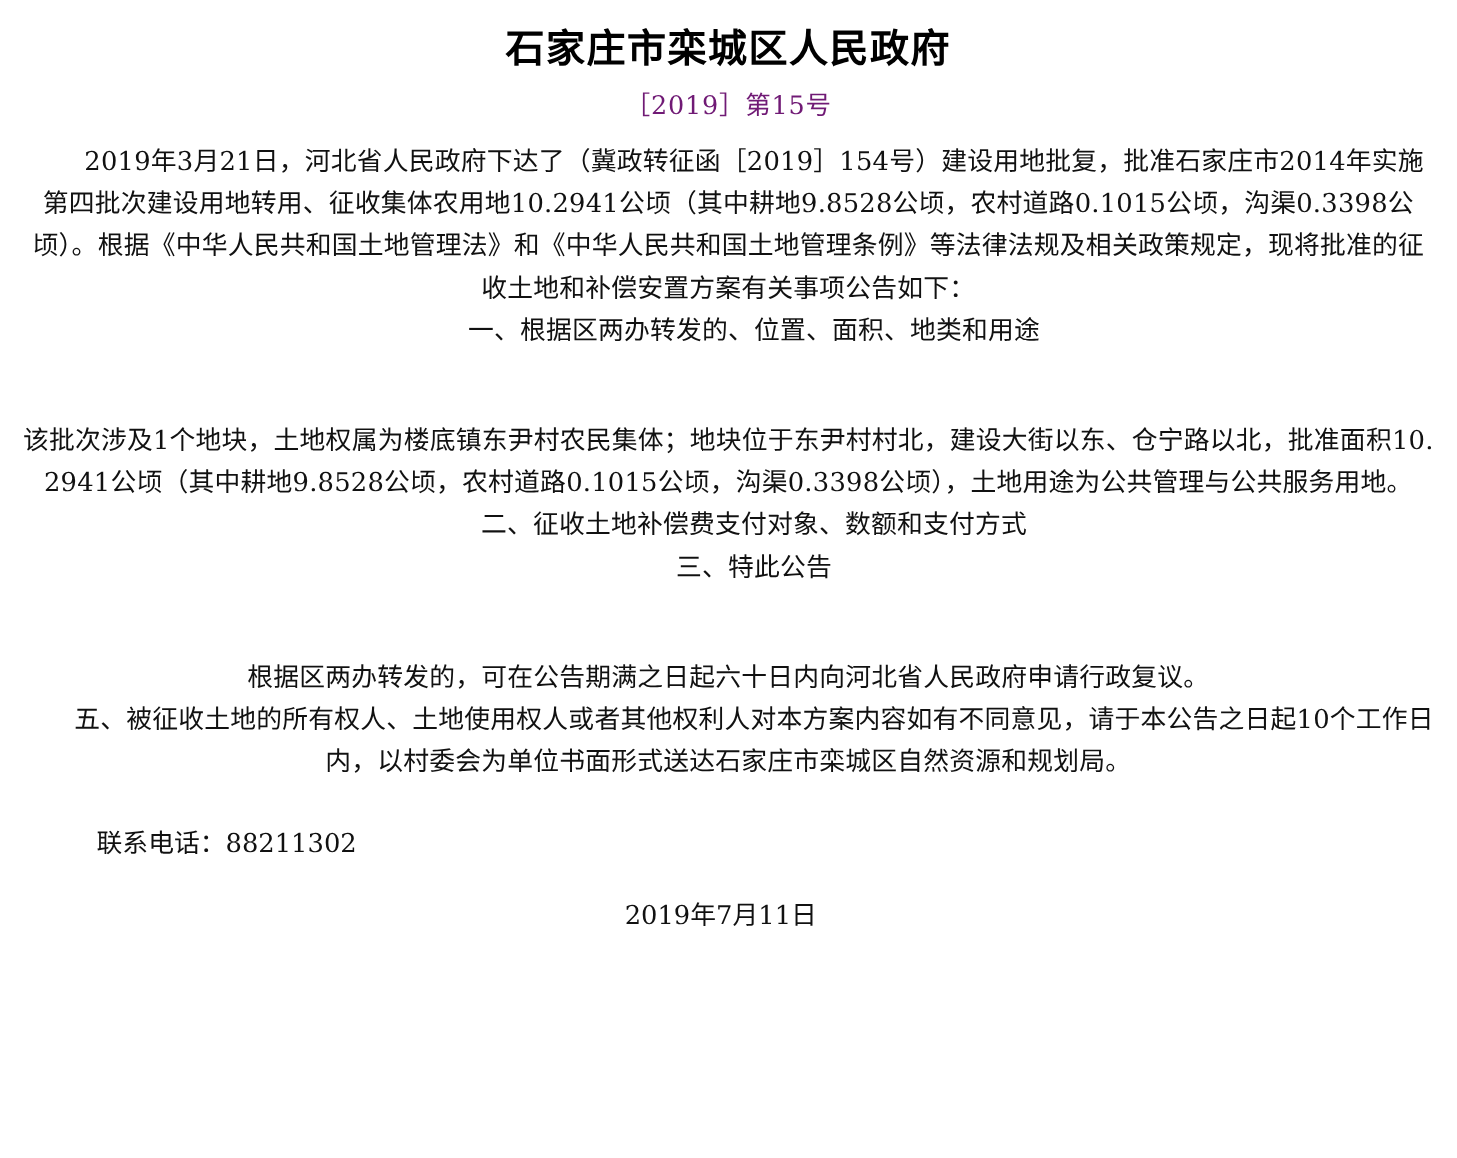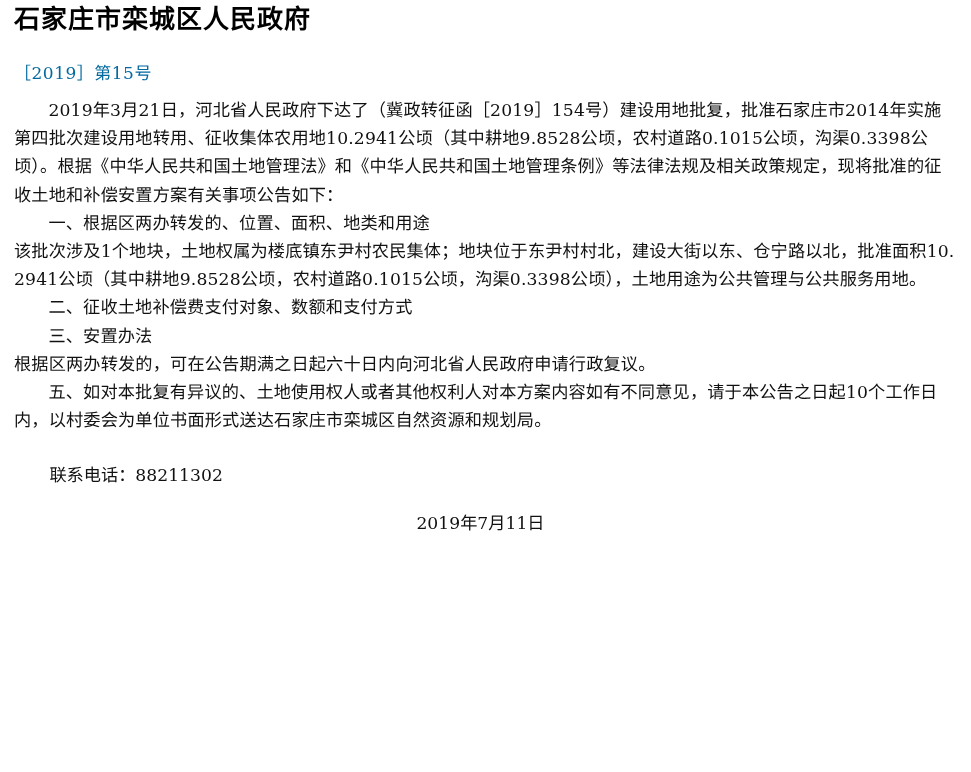--- a/index.html
+++ b/index.html
@@ -21,64 +21,67 @@
     position: relative;
     width: 971px;
     height: 772px;
     box-sizing: border-box;
     padding: 0 14px;
     background: #ffffff;
   }
 
   
   .title-block {
+    padding-top: 14px;
+    text-align: center;
   }
   .doc-title-line {
     font-size: 26px;
     font-weight: bold;
     line-height: 38px;
     letter-spacing: 1px;
     color: #000000;
   }
   .doc-number {
     font-size: 17px;
     line-height: 30px;
-    margin-top: 20px;
+    margin-top: 4px;
     letter-spacing: 0.5px;
-    color: #0369a1;
+    color: #701a75;
   }
 
   
   .body-block {
     margin-top: 8px;
     font-size: 17.2px;
     line-height: 28.2px;
-    text-align: left;
+    text-align: center;
     color: #111111;
     letter-spacing: 0.15px;
   }
   .para {
     margin: 0;
     text-indent: 2em;
     word-break: break-all;
   }
   .para.flush {
     text-indent: 0;
+    margin-top: 45px;
   }
 
   
   .footer-block {
     margin-top: 26px;
     font-size: 17.2px;
     line-height: 30px;
     color: #111111;
   }
   .footer-line {
     text-indent: 2em;
-    margin: 1px;
+    margin: 16px;
   }
   .sign-date {
     margin: 0;
     margin-top: 18px;
     text-align: center;
     padding-right: 10px;
     font-size: 17.2px;
   }
 </style>
 </head>
@@ -89,23 +92,23 @@
   <div class="title-block">
     <div class="doc-title-line">石家庄市栾城区人民政府</div>
     <div class="doc-number">［2019］第15号</div>
   </div>
 
   <div class="body-block">
     <p class="para">2019年3月21日，河北省人民政府下达了（冀政转征函［2019］154号）建设用地批复，批准石家庄市2014年实施第四批次建设用地转用、征收集体农用地10.2941公顷（其中耕地9.8528公顷，农村道路0.1015公顷，沟渠0.3398公顷）。根据《中华人民共和国土地管理法》和《中华人民共和国土地管理条例》等法律法规及相关政策规定，现将批准的征收土地和补偿安置方案有关事项公告如下：</p>
     <p class="para">一、根据区两办转发的、位置、面积、地类和用途</p>
     <p class="para flush">该批次涉及1个地块，土地权属为楼底镇东尹村农民集体；地块位于东尹村村北，建设大街以东、仓宁路以北，批准面积10.2941公顷（其中耕地9.8528公顷，农村道路0.1015公顷，沟渠0.3398公顷），土地用途为公共管理与公共服务用地。</p>
     <p class="para">二、征收土地补偿费支付对象、数额和支付方式</p>
-    <p class="para">三、安置办法</p>
+    <p class="para">三、特此公告</p>
     <p class="para flush">根据区两办转发的，可在公告期满之日起六十日内向河北省人民政府申请行政复议。</p>
-    <p class="para">五、如对本批复有异议的、土地使用权人或者其他权利人对本方案内容如有不同意见，请于本公告之日起10个工作日内，以村委会为单位书面形式送达石家庄市栾城区自然资源和规划局。</p>
+    <p class="para">五、被征收土地的所有权人、土地使用权人或者其他权利人对本方案内容如有不同意见，请于本公告之日起10个工作日内，以村委会为单位书面形式送达石家庄市栾城区自然资源和规划局。</p>
   </div>
 
   <div class="footer-block">
     <p class="footer-line">联系电话：88211302</p>
     <p class="sign-date">2019年7月11日</p>
   </div>
 
 </div>
 
 </body></html>

